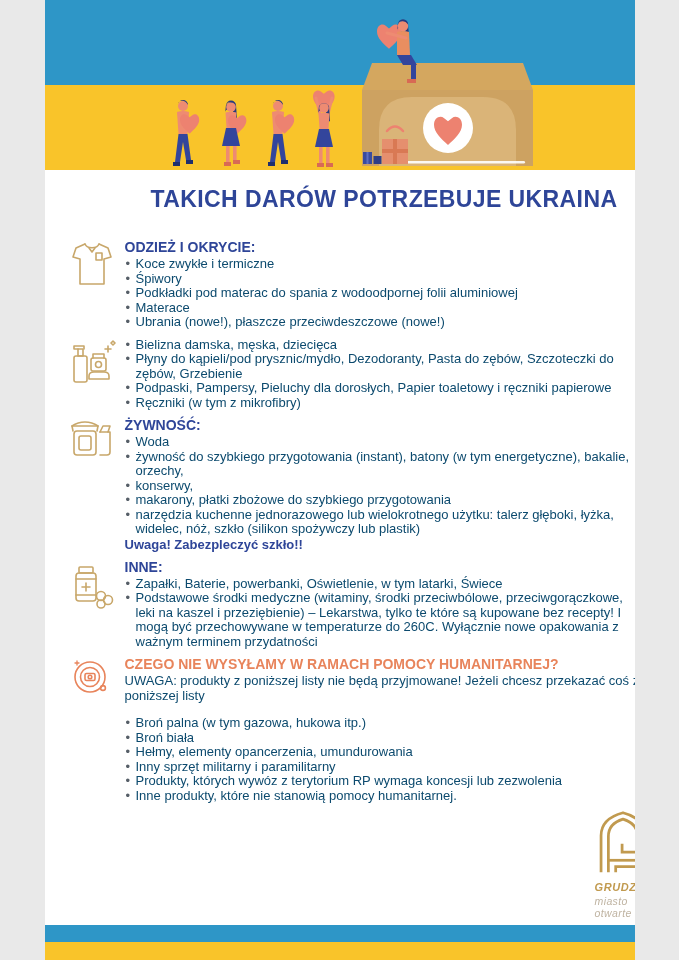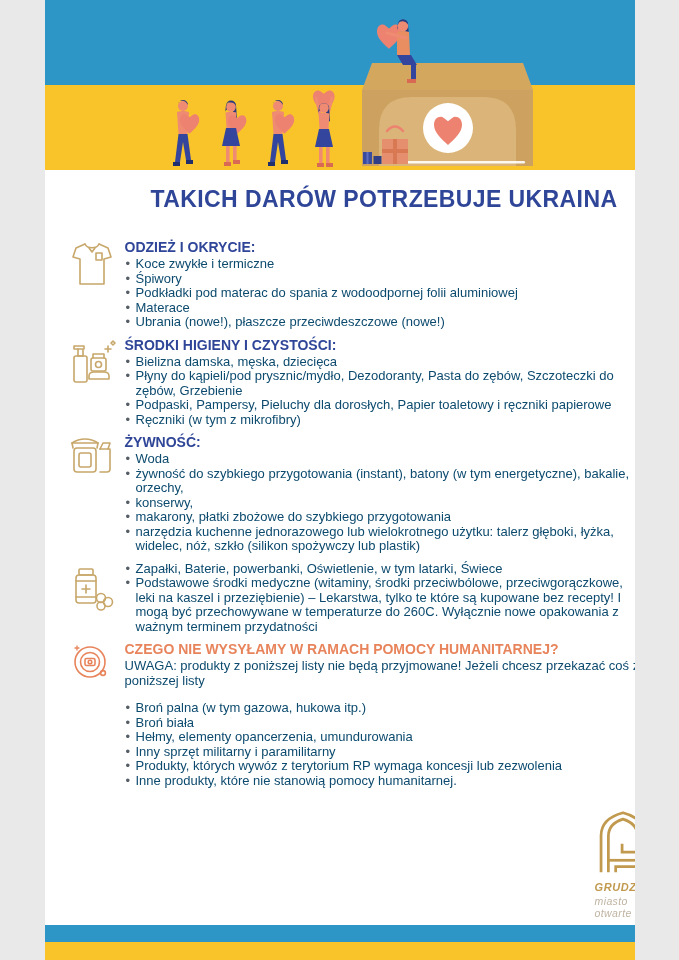--- a/index.html
+++ b/index.html
@@ -140,21 +140,20 @@
           <path d="M8,11 H4 V8 H14 M14,8 V11"></path>
           <rect x="21" y="20" width="15" height="13" rx="2"></rect>
           <circle cx="28.5" cy="26.5" r="3"></circle>
           <path d="M23,20 V16 H34 V20"></path>
           <path d="M19,38 Q19,34 24,34 H34 Q39,34 39,38 V41 H19 Z"></path>
           <path d="M38,8 l0,6 M35,11 l6,0"></path>
           <path d="M43,3 l2,2 -2,2 -2,-2 Z"></path>
         </svg>
       </div>
       <div class="text-col">
-        <h2 class="sec-head">ŚRODKI HIGIENY I CZYSTOŚCI:</h2>
         <ul class="items">
           <li>Bielizna damska, męska, dziecięca</li>
           <li>Płyny do kąpieli/pod prysznic/mydło, Dezodoranty, Pasta do zębów, Szczoteczki do zębów, Grzebienie</li>
           <li>Podpaski, Pampersy, Pieluchy dla dorosłych, Papier toaletowy i ręczniki papierowe</li>
           <li>Ręczniki (w tym z mikrofibry)</li>
         </ul>
       </div>
     </div>
 
     <div class="section">
@@ -170,36 +169,38 @@
       </div>
       <div class="text-col">
         <h2 class="sec-head">ŻYWNOŚĆ:</h2>
         <ul class="items">
           <li>Woda</li>
           <li>żywność do szybkiego przygotowania (instant), batony (w tym energetyczne), bakalie, orzechy,</li>
           <li>konserwy,</li>
           <li>makarony, płatki zbożowe do szybkiego przygotowania</li>
           <li>narzędzia kuchenne jednorazowego lub wielokrotnego użytku: talerz głęboki, łyżka, widelec, nóż, szkło (silikon spożywczy lub plastik)</li>
         </ul>
+        <div class="note">Uwaga! Zabezpleczyć szkło!!</div>
       </div>
     </div>
 
     <div class="section">
       <div class="icon-col">
         <svg class="gold-icon" width="46" height="50" viewBox="0 0 46 50">
           <rect x="6" y="13" width="20" height="28" rx="3"></rect>
           <rect x="9" y="7" width="14" height="6" rx="1"></rect>
           <path d="M6,19 H26 M6,35 H26"></path>
           <path d="M16,23 v8 M12,27 h8"></path>
           <circle cx="31" cy="36" r="4.5"></circle>
           <circle cx="38" cy="40" r="4.5"></circle>
           <circle cx="31" cy="44" r="4"></circle>
         </svg>
       </div>
       <div class="text-col">
+        <h2 class="sec-head">INNE:</h2>
         <ul class="items">
           <li>Zapałki, Baterie, powerbanki, Oświetlenie, w tym latarki, Świece</li>
           <li>Podstawowe środki medyczne (witaminy, środki przeciwbólowe, przeciwgorączkowe, leki na kaszel i przeziębienie) – Lekarstwa, tylko te które są kupowane bez recepty! I mogą być przechowywane w temperaturze do 260C. Wyłącznie nowe opakowania z ważnym terminem przydatności</li>
         </ul>
       </div>
     </div>
 
     <div class="section">
       <div class="icon-col">
         <svg class="orange-icon" width="44" height="44" viewBox="0 0 44 44">

